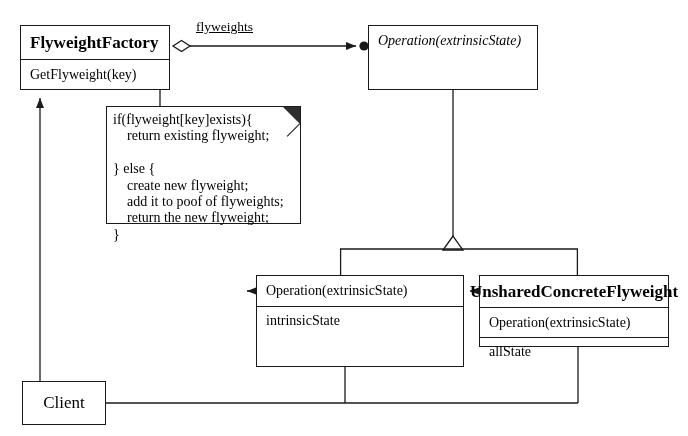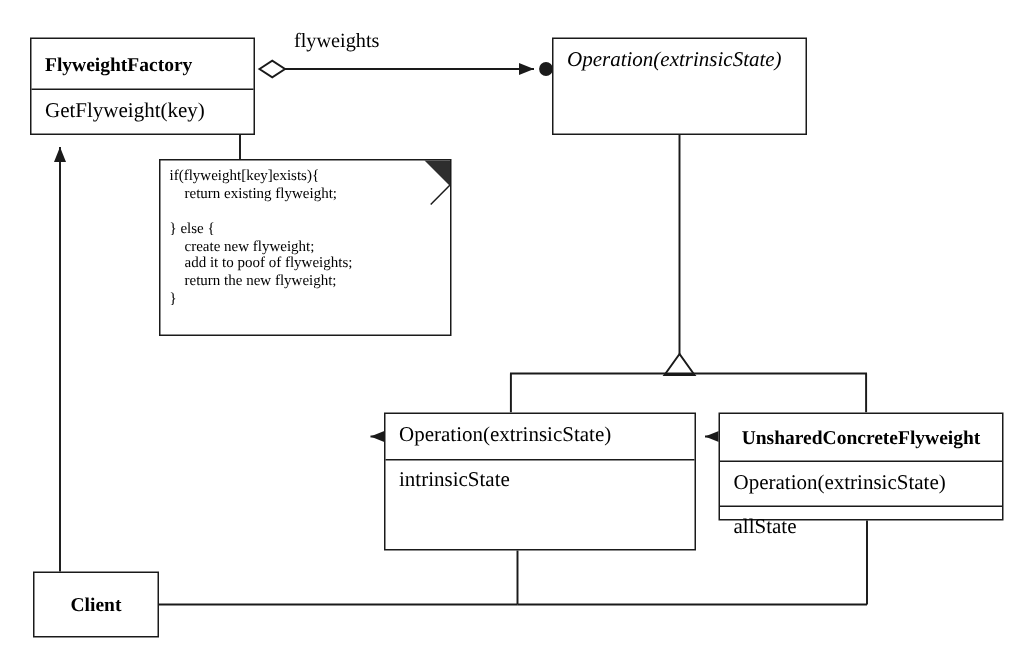--- a/index.html
+++ b/index.html
@@ -37,21 +37,21 @@
     display: flex;
     align-items: center;
     padding: 0 9px;
     white-space: nowrap;
   }
   .compartment + .compartment {
     border-top: 1.4px solid #1a1a1a;
   }
   .cname {
     font-weight: bold;
-    font-size: 13px;
+    font-size: 17px;
     color: #000;
   }
   .cname.abstract {
     font-style: italic;
   }
   .cmember {
     font-size: 14px;
     color: #000;
   }
   .cmember.abstract {
@@ -62,21 +62,21 @@
   }
   
   .note-box {
     position: absolute;
     background: #ffffff;
     border: 1.4px solid #1a1a1a;
     box-sizing: border-box;
     z-index: 4;
   }
   .note-text {
-    font-size: 10px;
+    font-size: 14px;
     line-height: 1.17;
     color: #000;
     padding: 5px 7px 4px 6px;
     white-space: pre;
   }
   .note-fold {
     position: absolute;
     top: 0px;
     right: 0px;
     width: 0;
@@ -97,20 +97,21 @@
     z-index: 6;
   }
   
   .edge-label {
     position: absolute;
     font-size: 13.5px;
     color: #000;
     white-space: nowrap;
     z-index: 4;
     background: transparent;
+    text-decoration: underline;
   }
 </style>
 </head>
 <body>
 
 <div id="canvas">
 
   <svg id="wires" viewBox="0 0 688 436" width="688" height="436">
     <defs>
       <marker id="solidArrow" markerWidth="11" markerHeight="11" refX="10" refY="4" orient="auto" markerUnits="userSpaceOnUse">
@@ -207,19 +208,19 @@
     <div class="compartment" style="height:30px;">
       <span class="cmember">Operation(extrinsicState)</span>
     </div>
     <div class="compartment" style="height:29px;">
       <span class="cmember">allState</span>
     </div>
   </div>
 
   <div class="uml-box" style="left:22px; top:381px; width:84px; height:44px;">
     <div class="compartment centered" style="height:100%;">
-      <span class="cname" style="font-weight:bold;">Client</span>
+      <span class="cname" style="font-weight:normal;">Client</span>
     </div>
   </div>
 
   <div class="edge-label" style="left:196px; top:19px;">flyweights</div>
 
 </div>
 
 </body></html>

